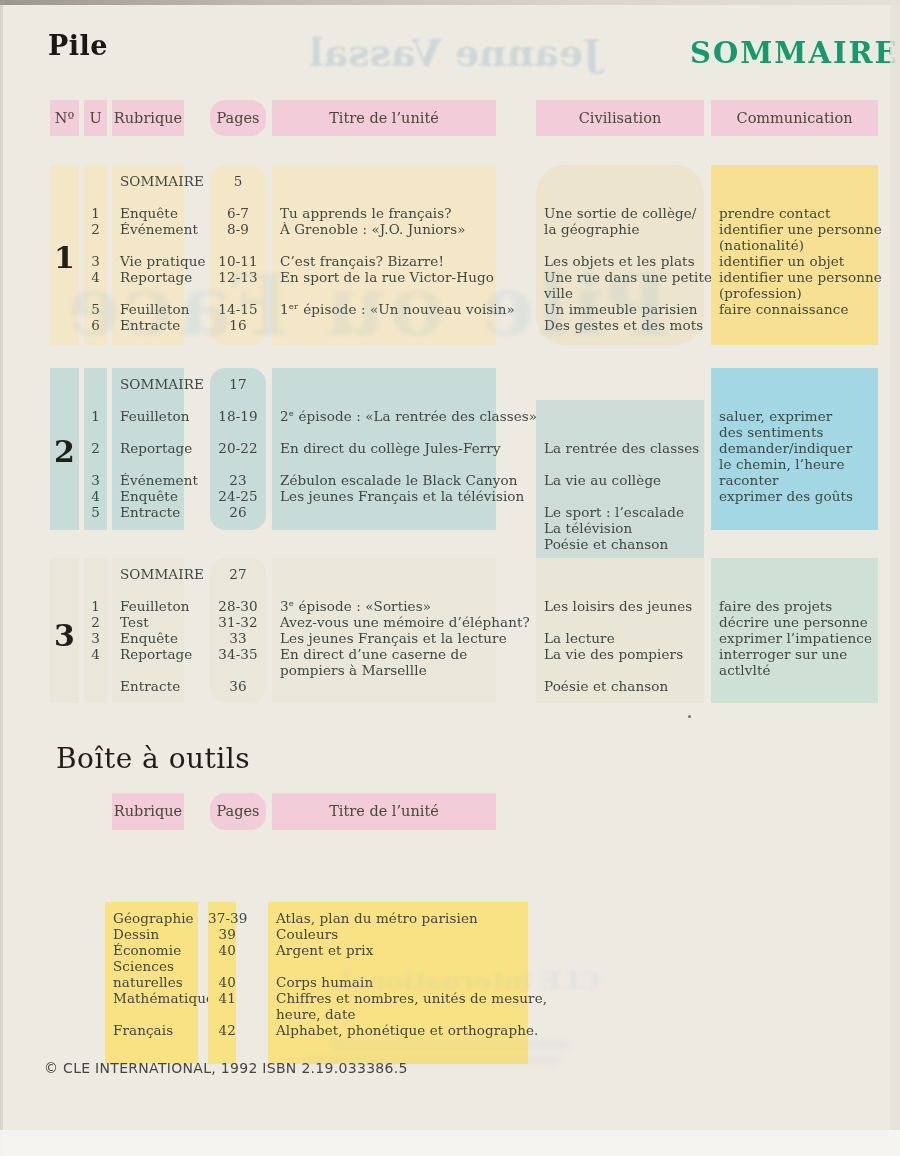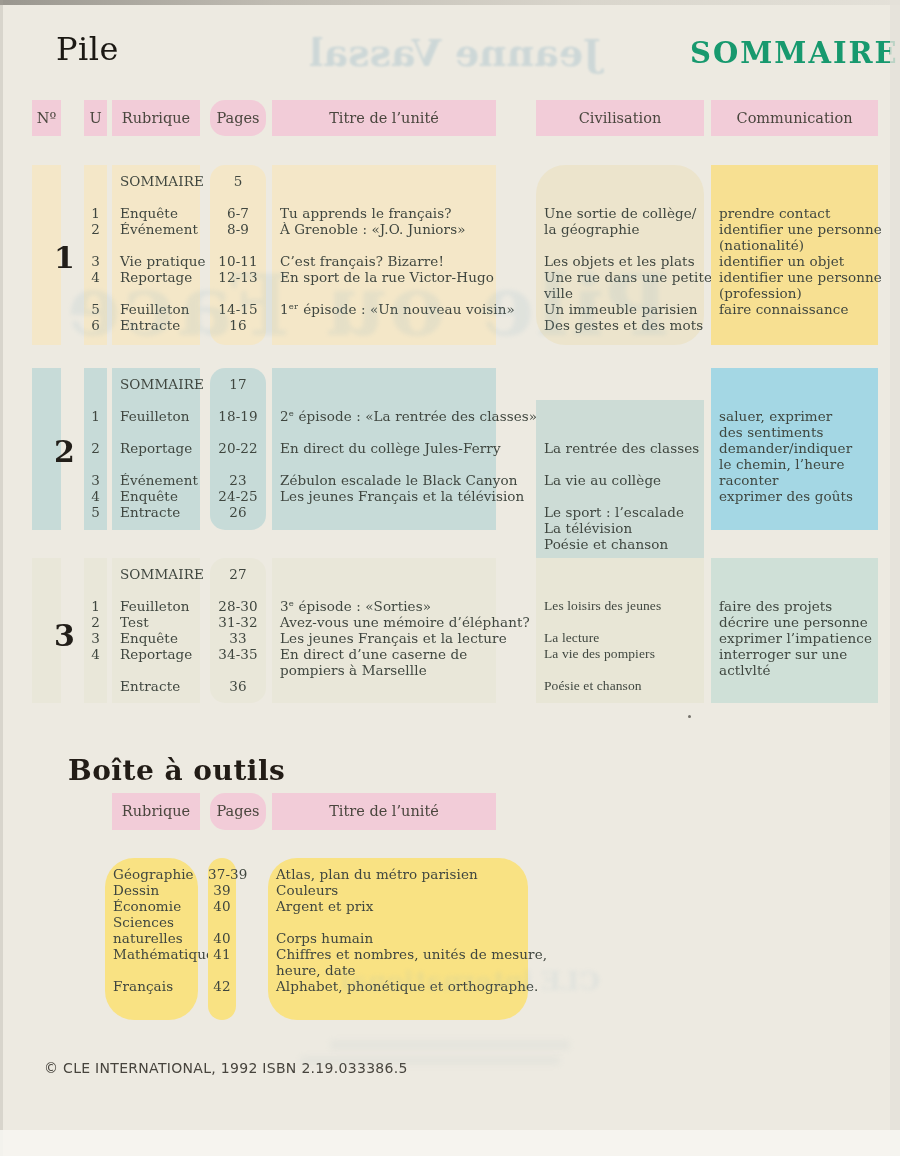--- a/index.html
+++ b/index.html
@@ -24,65 +24,65 @@
   .ghost{position:absolute;transform:scaleX(-1);font-weight:bold;color:#85aec2;
     pointer-events:none;z-index:5;white-space:nowrap;}
   .ghost-top{left:295px;top:30px;width:320px;text-align:center;font-size:38px;opacity:.30;filter:blur(1.2px);}
   .ghost-mid{left:150px;top:256px;width:520px;text-align:center;font-size:84px;letter-spacing:3px;opacity:.13;filter:blur(2px);}
   .ghost-cle{left:420px;top:966px;width:180px;text-align:center;font-size:26px;opacity:.12;filter:blur(2px);}
   .smudge{position:absolute;background:#9fb3b9;opacity:.10;filter:blur(3px);pointer-events:none;z-index:5;border-radius:4px;}
   .sm1{left:330px;top:1040px;width:240px;height:10px;}
   .sm2{left:300px;top:1056px;width:260px;height:9px;}
 
   
-  .pile{position:absolute;left:56px;top:30px;margin:0;font-size:32px;font-weight:normal;
+  .pile{position:absolute;left:48px;top:30px;margin:0;font-size:27px;font-weight:bold;
     letter-spacing:.5px;color:#1b1813;z-index:2;}
   .sommaire{position:absolute;left:690px;top:36px;font-size:29px;font-weight:bold;
     letter-spacing:2px;color:var(--green,#17996e);z-index:2;}
-  .toolbox-title{position:absolute;left:52px;top:738px;margin:16px;font-size:28px;font-weight:bold;
+  .toolbox-title{position:absolute;left:52px;top:738px;margin:4px;font-size:28px;font-weight:normal;
     letter-spacing:.5px;color:#221c16;z-index:2;text-align:center;}
 
   
   .hc{position:absolute;height:36px;background:var(--pink,#f2ccd8);
     text-align:center;font-size:14.5px;line-height:36px;color:#4a463e;z-index:1;}
   .h1row{top:100px;}
   .h2row{top:793px;height:37px;line-height:37px;}
 
   
-  .c-no{left:32px;width:29px;}
+  .c-no{left:50px;width:29px;}
   .c-u{left:84px;width:23px;text-align:center;padding-left:0 !important;padding-right:0 !important;}
-  .c-rub{left:112px;width:88px;}
+  .c-rub{left:112px;width:72px;}
   .c-pg{left:210px;width:56px;text-align:center;padding-left:0 !important;padding-right:0 !important;border-radius:15px;}
   .c-ti{left:272px;width:224px;}
   .c-civ{left:536px;width:168px;}
   .c-com{left:711px;width:167px;}
 
   
   .cell{position:absolute;box-sizing:border-box;padding:8px 4px 0 8px;
     font-size:13.5px;line-height:16px;letter-spacing:.1px;color:var(--ink,#3f463f);z-index:1;}
   .ln{height:16px;white-space:nowrap;}
 
   .s1{top:165px;height:180px;background:var(--cream,#f4e7c8);}
   .s1.c-civ{background:var(--cream_civ,#ece4cc);border-radius:29px;}
   .s1.c-com{background:var(--yellow,#f7e092);}
   .s2{top:368px;height:162px;background:var(--teal,#c7dbd8);}
   .s2.c-civ{background:var(--teal_civ,#cddcd6);margin-top:32px;}
   .s2.c-com{background:var(--cyan,#a4d7e4);}
   .s3{top:558px;height:145px;background:var(--sage,#e9e7d9);}
-  .s3.c-civ{background:var(--sage_civ,#e8e6d6);font-family:Liberation Serif, serif;}
+  .s3.c-civ{background:var(--sage_civ,#e8e6d6);}
   .s3.c-com{background:var(--mint,#cfe0d7);}
 
   .big-num{position:absolute;left:50px;width:29px;text-align:center;
     font-size:30px;font-weight:bold;color:var(--head_ink,#221e19);z-index:2;}
   .n1{top:240px;} .n2{top:434px;} .n3{top:618px;}
 
   
-  .tb{top:858px;height:162px;background:var(--tb_yellow,#f9e283);border-radius:29px;}
+  .tb{top:902px;height:162px;background:var(--tb_yellow,#f9e283);}
   .tb-rub{left:105px;width:93px;}
-  .tb-pg{left:208px;width:28px;text-align:center;padding-left:0 !important;padding-right:0 !important;}
+  .tb-pg{left:208px;width:28px;text-align:right;padding-left:0 !important;padding-right:0 !important;}
   .tb-ti{left:268px;width:260px;}
 
   .footer{position:absolute;left:44px;top:1060px;
     font-family:"DejaVu Sans", sans-serif;font-size:14px;letter-spacing:.3px;color:#47443d;z-index:2;}
 
   .stray-dot{position:absolute;left:688px;top:715px;width:3px;height:3px;background:#55534c;border-radius:50%;opacity:.8;z-index:2;}
 </style>
 </head>
 <body>
 

